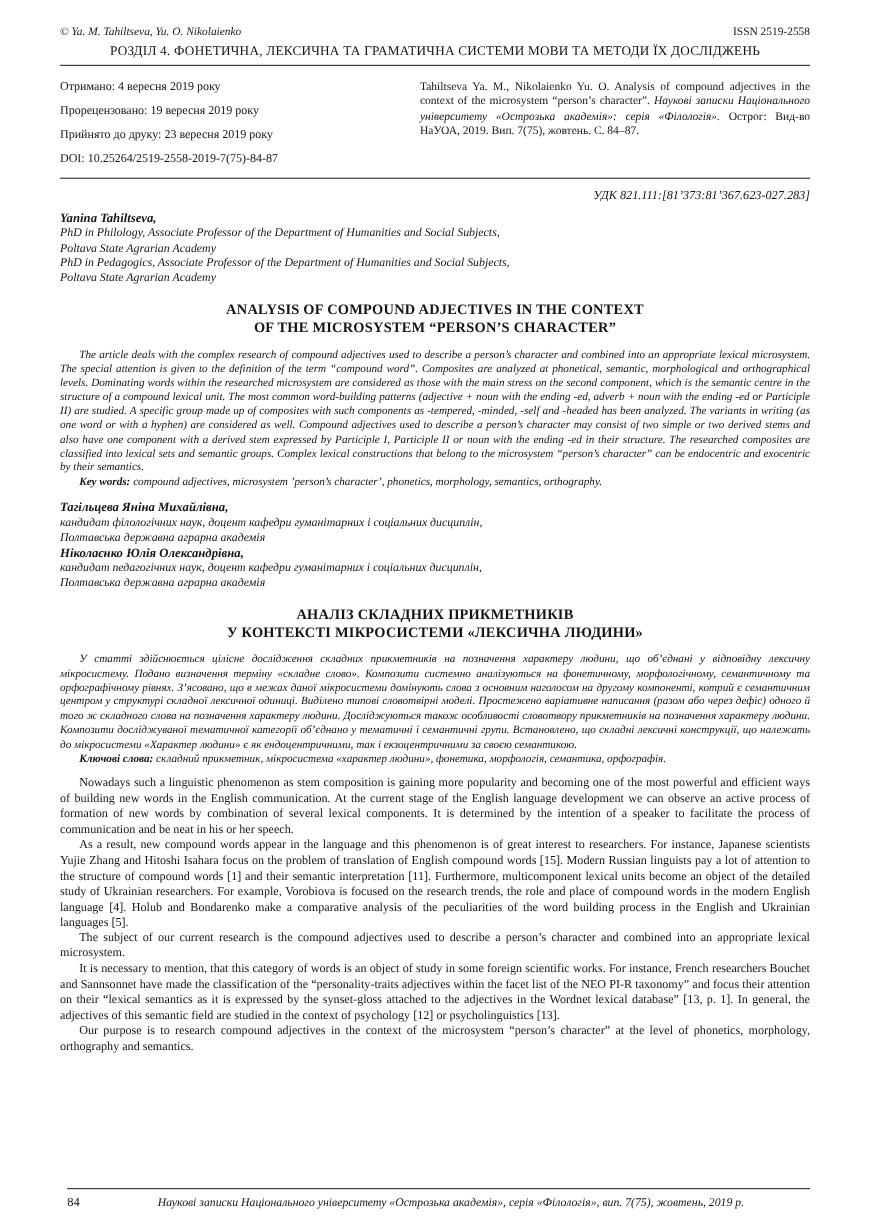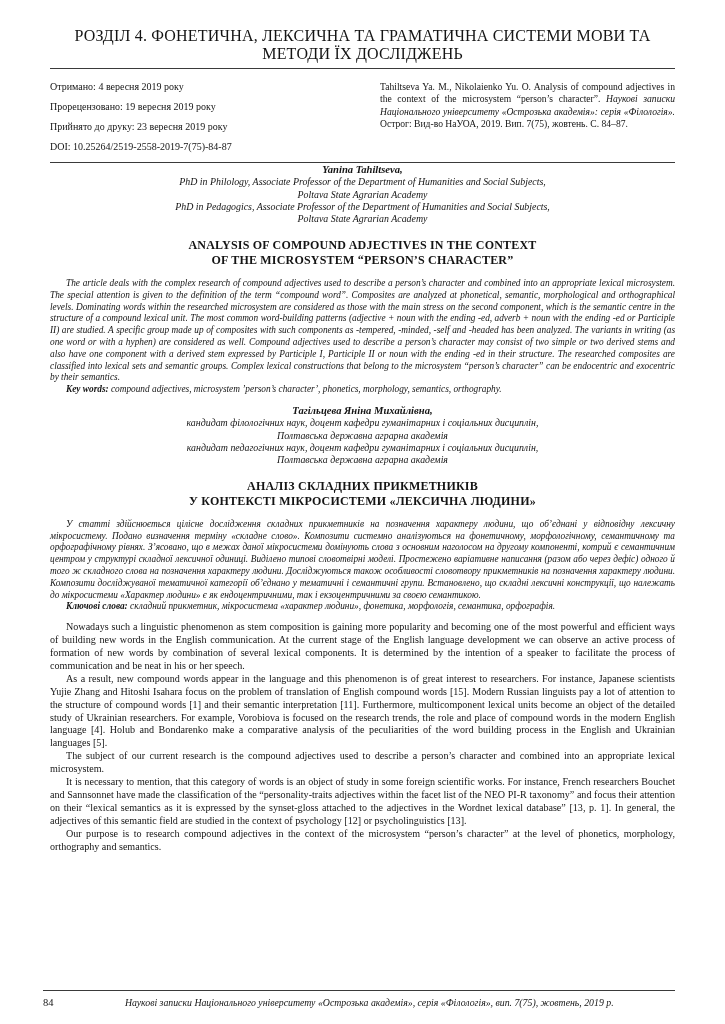--- a/index.html
+++ b/index.html
@@ -11,70 +11,75 @@
     padding:22px 50px 50px 50px;
     background:#ffffff;
     color:#141414;
     font-family:"Liberation Serif","DejaVu Serif",serif;
     overflow:hidden;
   }
   .topline{display:flex;justify-content:space-between;align-items:baseline;font-size:9.5px;}
   .copyright{font-style:italic;}
   .issn{font-style:normal;}
   .section-header{
-    text-align:center;font-size:16px;letter-spacing:.2px;
+    text-align:center;font-size:11px;letter-spacing:.2px;
     margin-top:5px;padding-bottom:5px;border-bottom:1px solid #3a3a3a;
   }
-  .meta-row{display:flex;gap:40px;margin-top:12px;padding-bottom:6px;border-bottom:1px solid #3a3a3a;}
+  .meta-row{display:flex;gap:10px;margin-top:12px;padding-bottom:6px;border-bottom:1px solid #3a3a3a;}
   .meta-left{width:290px;flex:0 0 auto;font-size:10px;}
   .meta-left p{margin:0 0 9px 0;}
   .meta-left p:last-child{margin-bottom:4px;}
   .meta-right{flex:1;font-size:9.6px;line-height:1.3;text-align:justify;}
   .meta-right .it{font-style:italic;}
   .udc{text-align:right;font-style:italic;font-size:10.2px;margin:9px 0 7px 0;}
-  .authors{text-align:center;}
+  .authors{text-align:left;}
   .authors .name{font-weight:bold;font-style:italic;font-size:10.6px;margin:0;line-height:1.25;}
   .authors .aff{font-style:italic;font-size:9.9px;margin:0;line-height:1.25;}
   .title{
     text-align:center;font-weight:bold;font-size:12px;line-height:1.3;
     margin:12px 0 9px 0;white-space:pre-line;letter-spacing:.2px;
   }
   .abstract{font-style:italic;font-size:9.3px;line-height:1.27;text-align:justify;margin:0;text-indent:16px;}
   .abstract .kw-label{font-weight:bold;}
   .body-text{margin-top:8px;}
   .body-text p{margin:0;font-size:10.1px;line-height:1.28;text-align:justify;text-indent:16px;}
   .spacer-sm{height:8px;}
   .footer{
-    position:absolute;left:43px;right:50px;bottom:16px;
+    position:absolute;left:56px;right:50px;bottom:16px;
     border-top:1px solid #3a3a3a;padding-top:6px;
     display:flex;align-items:baseline;gap:10px;
   }
   .footer .pageno{font-size:10.5px;flex:0 0 auto;}
   .footer .journal{flex:1;text-align:center;font-style:italic;font-size:9.8px;}
 </style>
 </head>
 <body>
 
 <div class="page">
 
+  <div class="topline">
+    <span class="copyright">© Ya. M. Tahiltseva, Yu. O. Nikolaienko</span>
+    <span class="issn">ISSN 2519-2558</span>
+  </div>
 
   <div class="section-header">РОЗДІЛ 4. ФОНЕТИЧНА, ЛЕКСИЧНА ТА ГРАМАТИЧНА СИСТЕМИ МОВИ ТА МЕТОДИ ЇХ ДОСЛІДЖЕНЬ</div>
 
   <div class="meta-row">
     <div class="meta-left">
       <p>Отримано: 4 вересня 2019 року</p>
       <p>Прорецензовано: 19 вересня 2019 року</p>
       <p>Прийнято до друку: 23 вересня 2019 року</p>
       <p>DOI: 10.25264/2519-2558-2019-7(75)-84-87</p>
     </div>
     <div class="meta-right">
       <span>Tahiltseva Ya. M., Nikolaienko Yu. O. Analysis of compound adjectives in the context of the microsystem “person’s character”. </span><span class="it">Наукові записки Національного університету «Острозька академія»: серія «Філологія».</span><span> Острог: Вид-во НаУОА, 2019. Вип. 7(75), жовтень. С. 84–87.</span>
     </div>
   </div>
 
+  <div class="udc">УДК 821.111:[81’373:81’367.623-027.283]</div>
 
   <div class="authors">
     <p class="name">Yanina Tahiltseva,</p>
     <p class="aff">PhD in Philology, Associate Professor of the Department of Humanities and Social Subjects,</p>
     <p class="aff">Poltava State Agrarian Academy</p>
     <p class="aff">PhD in Pedagogics, Associate Professor of the Department of Humanities and Social Subjects,</p>
     <p class="aff">Poltava State Agrarian Academy</p>
   </div>
 
   <h1 class="title">ANALYSIS OF COMPOUND ADJECTIVES IN THE CONTEXT
@@ -82,20 +87,21 @@
 
   <p class="abstract">The article deals with the complex research of compound adjectives used to describe a person’s character and combined into an appropriate lexical microsystem. The special attention is given to the definition of the term “compound word”. Composites are analyzed at phonetical, semantic, morphological and orthographical levels. Dominating words within the researched microsystem are considered as those with the main stress on the second component, which is the semantic centre in the structure of a compound lexical unit. The most common word-building patterns (adjective + noun with the ending -ed, adverb + noun with the ending -ed or Participle II) are studied. A specific group made up of composites with such components as -tempered, -minded, -self and -headed has been analyzed. The variants in writing (as one word or with a hyphen) are considered as well. Compound adjectives used to describe a person’s character may consist of two simple or two derived stems and also have one component with a derived stem expressed by Participle I, Participle II or noun with the ending -ed in their structure. The researched composites are classified into lexical sets and semantic groups. Complex lexical constructions that belong to the microsystem “person’s character” can be endocentric and exocentric by their semantics.</p>
   <p class="abstract"><span class="kw-label">Key words: </span><span>compound adjectives, microsystem ’person’s character’, phonetics, morphology, semantics, orthography.</span></p>
 
   <div class="spacer-sm"></div>
 
   <div class="authors">
     <p class="name">Тагільцева Яніна Михайлівна,</p>
     <p class="aff">кандидат філологічних наук, доцент кафедри гуманітарних і соціальних дисциплін,</p>
     <p class="aff">Полтавська державна аграрна академія</p>
+    <p class="name">Ніколаєнко Юлія Олександрівна,</p>
     <p class="aff">кандидат педагогічних наук, доцент кафедри гуманітарних і соціальних дисциплін,</p>
     <p class="aff">Полтавська державна аграрна академія</p>
   </div>
 
   <h1 class="title">АНАЛІЗ СКЛАДНИХ ПРИКМЕТНИКІВ
 У КОНТЕКСТІ МІКРОСИСТЕМИ «ЛЕКСИЧНА ЛЮДИНИ»</h1>
 
   <p class="abstract">У статті здійснюється цілісне дослідження складних прикметників на позначення характеру людини, що об’єднані у відповідну лексичну мікросистему. Подано визначення терміну «складне слово». Композити системно аналізуються на фонетичному, морфологічному, семантичному та орфографічному рівнях. З’ясовано, що в межах даної мікросистеми домінують слова з основним наголосом на другому компоненті, котрий є семантичним центром у структурі складної лексичної одиниці. Виділено типові словотвірні моделі. Простежено варіативне написання (разом або через дефіс) одного й того ж складного слова на позначення характеру людини. Досліджуються також особливості словотвору прикметників на позначення характеру людини. Композити досліджуваної тематичної категорії об’єднано у тематичні і семантичні групи. Встановлено, що складні лексичні конструкції, що належать до мікросистеми «Характер людини» є як ендоцентричними, так і екзоцентричними за своєю семантикою.</p>
   <p class="abstract"><span class="kw-label">Ключові слова: </span><span>складний прикметник, мікросистема «характер людини», фонетика, морфологія, семантика, орфографія.</span></p>
 

